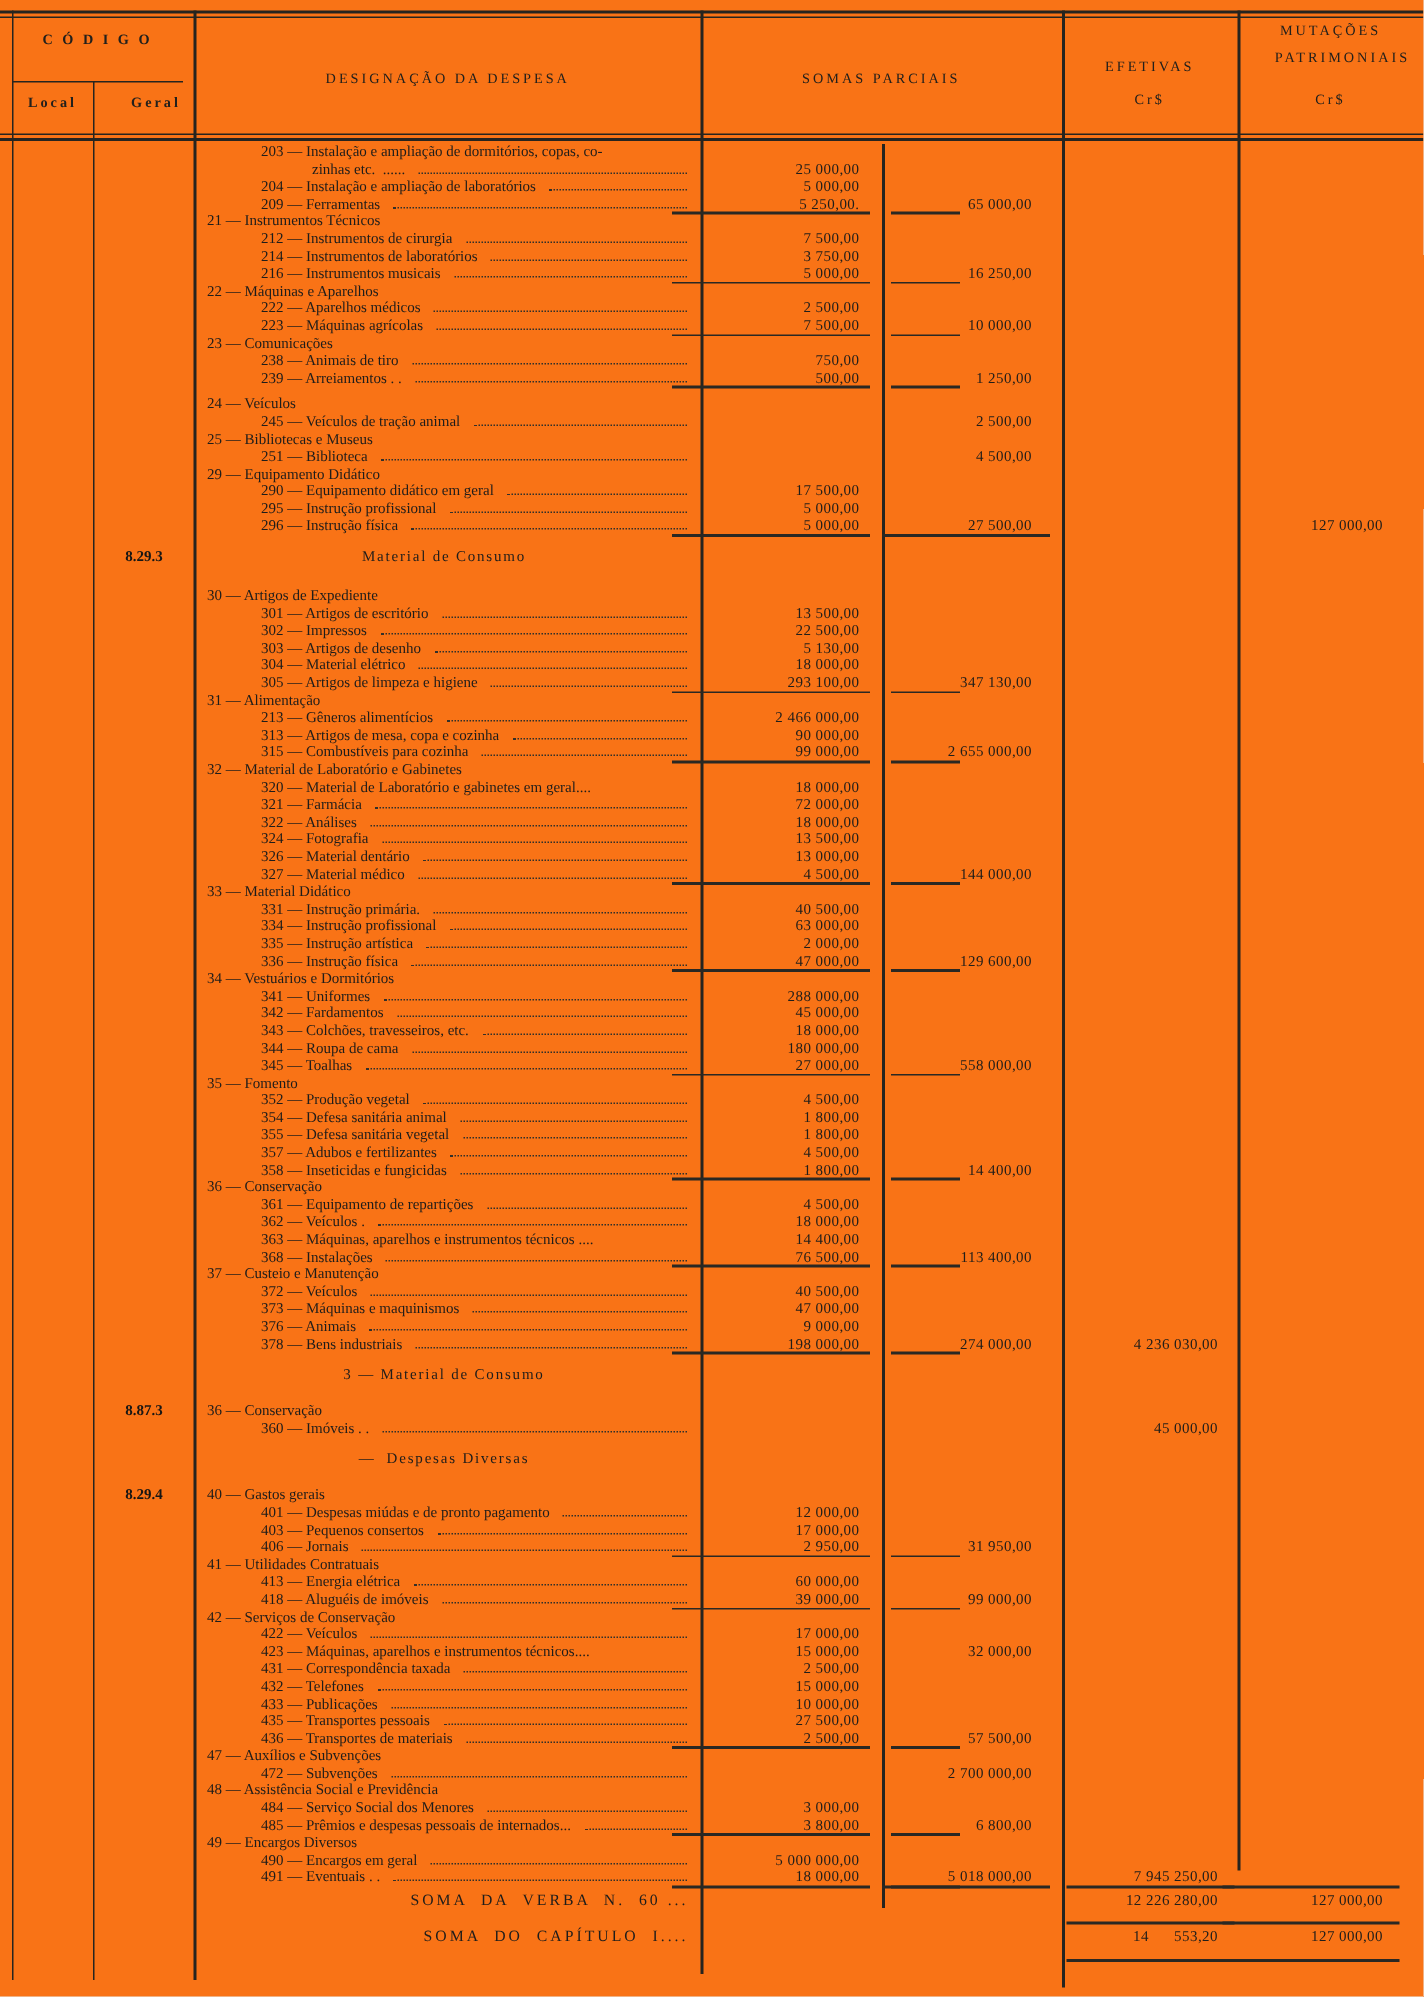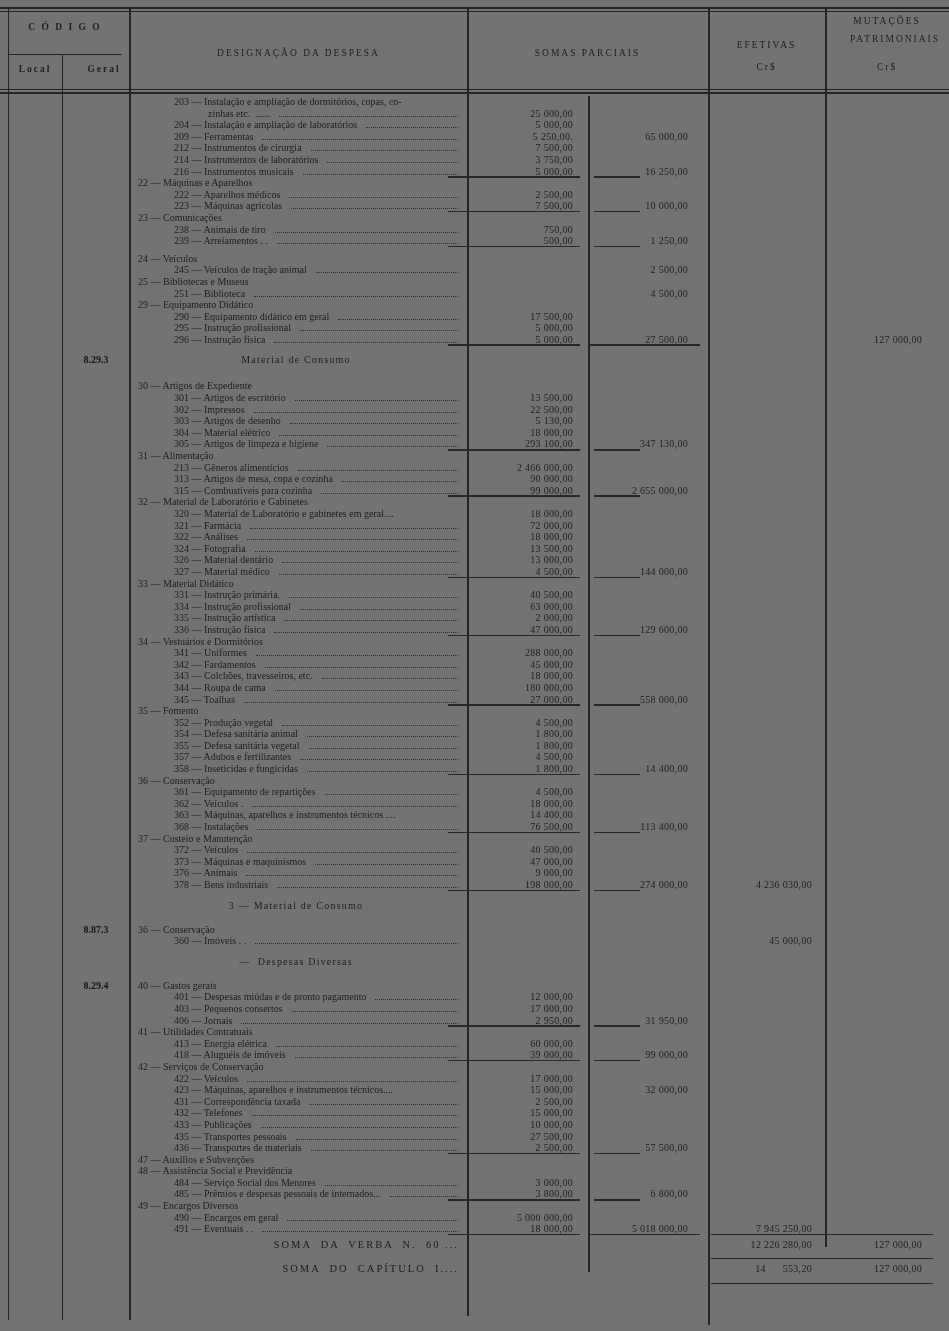--- a/index.html
+++ b/index.html
@@ -1,17 +1,17 @@
 <!DOCTYPE html>
 <html><head>
 <meta charset="utf-8">
 <style>
   html,body{margin:0;padding:0;background:#e8e6e0;}
   .page{
-    position:relative;width:949px;height:1331px;background:#737373;
+    position:relative;width:949px;height:1331px;background:#f97316;
     font-family:"Liberation Serif","DejaVu Serif",serif;color:#1e1d1b;
     overflow:hidden;margin:0 auto;
   }
   
   .vl,.hl{position:absolute;background:#26241f;}
   
   .hdr{position:absolute;left:0;top:0;width:949px;height:92px;}
   .hdr .t{position:absolute;text-align:center;letter-spacing:2px;font-size:9.5px;color:#22201c;}
   .codigo{left:0;top:22px;width:130px;font-weight:700;letter-spacing:4px;}
   .local{left:8px;top:64px;width:54px;font-weight:700;}
@@ -111,20 +111,29 @@
       </div>
       <div class="row item">
         <div class="c-local"></div>
         <div class="c-geral"></div>
         <div class="c-desig"><span class="lbl">209 — Ferramentas</span><span class="leaders"></span></div>
         <div class="num c-v1">5 250,00.</div>
         <div class="num c-v2">65 000,00</div>
         <div class="num c-v3"></div>
         <div class="num c-v4"></div>
       </div>
+      <div class="row group">
+        <div class="c-local"></div>
+        <div class="c-geral"></div>
+        <div class="c-desig"><span class="lbl">21 — Instrumentos Técnicos</span></div>
+        <div class="num c-v1"><div class="rule r1a"></div></div>
+        <div class="num c-v2"><div class="rule r1b"></div></div>
+        <div class="num c-v3"></div>
+        <div class="num c-v4"></div>
+      </div>
       <div class="row item">
         <div class="c-local"></div>
         <div class="c-geral"></div>
         <div class="c-desig"><span class="lbl">212 — Instrumentos de cirurgia</span><span class="leaders"></span></div>
         <div class="num c-v1">7 500,00</div>
         <div class="num c-v2"></div>
         <div class="num c-v3"></div>
         <div class="num c-v4"></div>
       </div>
       <div class="row item">
@@ -909,20 +918,29 @@
         <div class="num c-v2">57 500,00</div>
         <div class="num c-v3"></div>
         <div class="num c-v4"></div>
       </div>
       <div class="row group">
         <div class="c-local"></div>
         <div class="c-geral"></div>
         <div class="c-desig"><span class="lbl">47 — Auxílios e Subvenções</span></div>
         <div class="num c-v1"><div class="rule r1a"></div></div>
         <div class="num c-v2"><div class="rule r1b"></div></div>
+        <div class="num c-v3"></div>
+        <div class="num c-v4"></div>
+      </div>
+      <div class="row item">
+        <div class="c-local"></div>
+        <div class="c-geral"></div>
+        <div class="c-desig"><span class="lbl">472 — Subvenções</span><span class="leaders"></span></div>
+        <div class="num c-v1"></div>
+        <div class="num c-v2">2 700 000,00</div>
         <div class="num c-v3"></div>
         <div class="num c-v4"></div>
       </div>
       <div class="row group">
         <div class="c-local"></div>
         <div class="c-geral"></div>
         <div class="c-desig"><span class="lbl">48 — Assistência Social e Previdência</span></div>
         <div class="num c-v1"></div>
         <div class="num c-v2"></div>
         <div class="num c-v3"></div>

